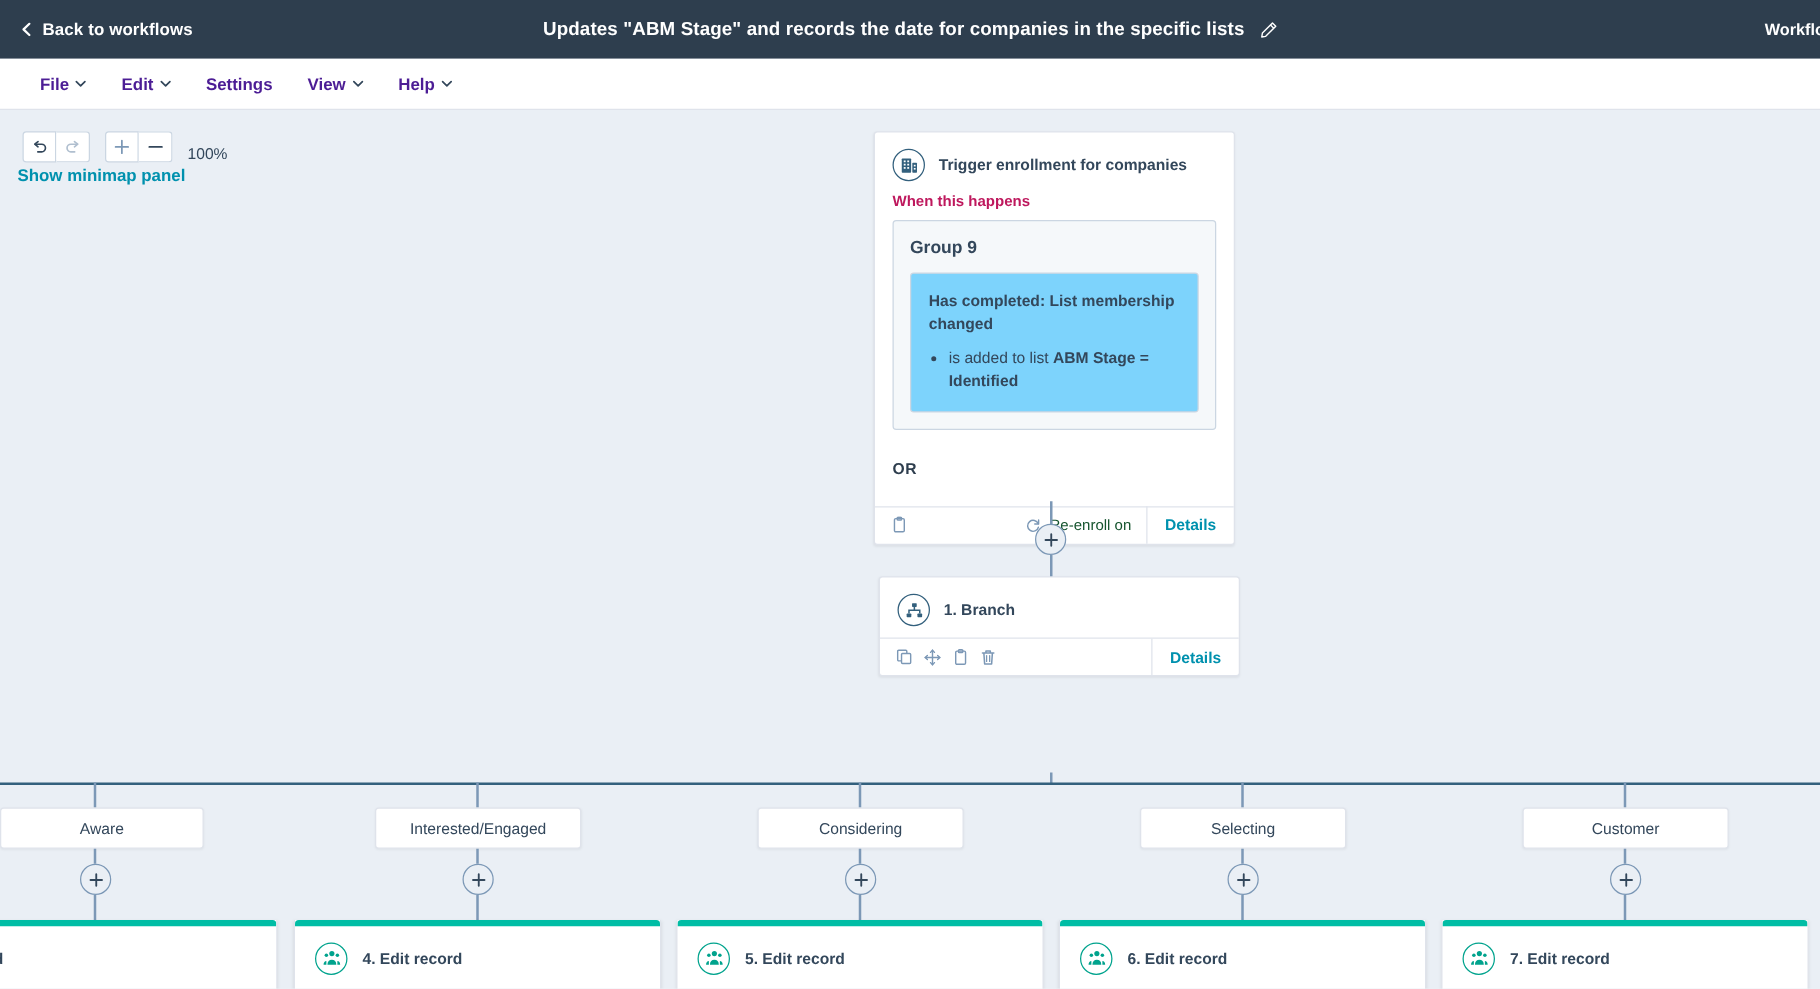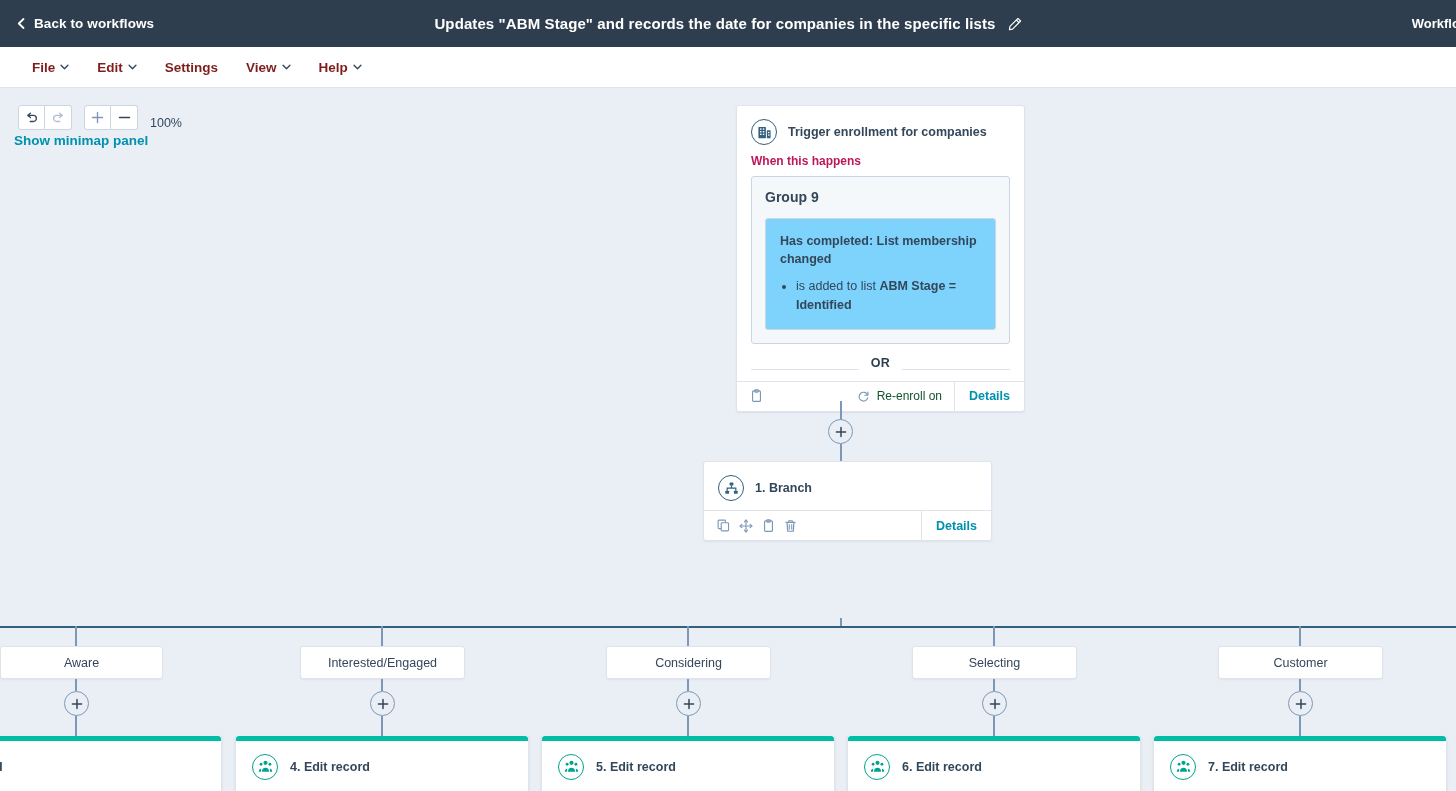--- a/index.html
+++ b/index.html
@@ -42,21 +42,21 @@
 
   
   .menubar {
     position: absolute; top: 47px; left: 0; width: 1456px; height: 41px;
     background: #ffffff; border-bottom: 1px solid #dfe3eb;
     display: flex; align-items: center; padding-left: 18px;
   }
   .menu-item {
     display: flex; align-items: center; gap: 5px;
     padding: 0 14px; height: 41px;
-    font-size: 13.5px; font-weight: bold; color: #7f1d1d; cursor: pointer;
+    font-size: 13.5px; font-weight: bold; color: #4c1d95; cursor: pointer;
   }
   .caret { width: 9px; height: 6px; display: block; }
 
   
   .canvas {
     position: absolute; top: 88px; left: 0; width: 1456px; height: 703px;
     background: #eaeff5; overflow: hidden;
   }
 
   
@@ -110,22 +110,23 @@
   .cond-box {
     background: #7dd3fc; border: 1px solid #cbd6e2; border-radius: 3px;
     padding: 13px 14px 14px 14px;
   }
   .cond-title { font-size: 12.5px; font-weight: bold; color: #33475b; line-height: 1.45; }
   .cond-list { margin: 9px 0 0 16px; }
   .cond-list li { font-size: 12.5px; color: #33475b; line-height: 1.5; }
   .cond-list li b { font-weight: bold; }
 
   .or-row {
-    display: flex; align-items: flex-end; gap: 12px;
+    display: flex; align-items: flex-start; gap: 12px;
     margin: 12px 14px 11px 14px;
+    flex-direction: column;
   }
   .or-line { flex: 1; height: 1px; background: #dfe3eb; }
   .or-text { font-size: 12.5px; font-weight: bold; color: #2e3e4e; letter-spacing: .4px; }
 
   .node-footer {
     display: flex; align-items: center;
     border-top: 1px solid #dfe3eb; height: 30px;
   }
   .footer-left { display: flex; align-items: center; gap: 9px; padding-left: 13px; }
   .footer-spacer { flex: 1; }
@@ -267,21 +268,21 @@
           <svg width="13" height="13" viewBox="0 0 14 14">
             <path d="M1.6 7 H12.4" stroke="#33475b" stroke-width="1.6" stroke-linecap="round"></path>
           </svg>
         </div>
       </div>
       <span class="zoom-pct">100%</span>
     </div>
 
     <div class="minimap-link">Show minimap panel</div>
 
-    <div class="node" style="left:736px; top:17px; width:289px;">
+    <div class="node" style="left:699px; top:17px; width:289px;">
       <div class="node-head">
         <span class="node-icon">
           <svg width="15" height="15" viewBox="0 0 16 16">
             <rect x="1.5" y="2" width="8" height="12" rx="0.6" fill="#33607d"></rect>
             <rect x="10.5" y="5.5" width="4" height="8.5" rx="0.6" fill="#33607d"></rect>
             <rect x="3.2" y="3.6" width="1.6" height="1.5" fill="#fff"></rect>
             <rect x="6.2" y="3.6" width="1.6" height="1.5" fill="#fff"></rect>
             <rect x="3.2" y="6.4" width="1.6" height="1.5" fill="#fff"></rect>
             <rect x="6.2" y="6.4" width="1.6" height="1.5" fill="#fff"></rect>
             <rect x="3.2" y="9.2" width="1.6" height="1.5" fill="#fff"></rect>

